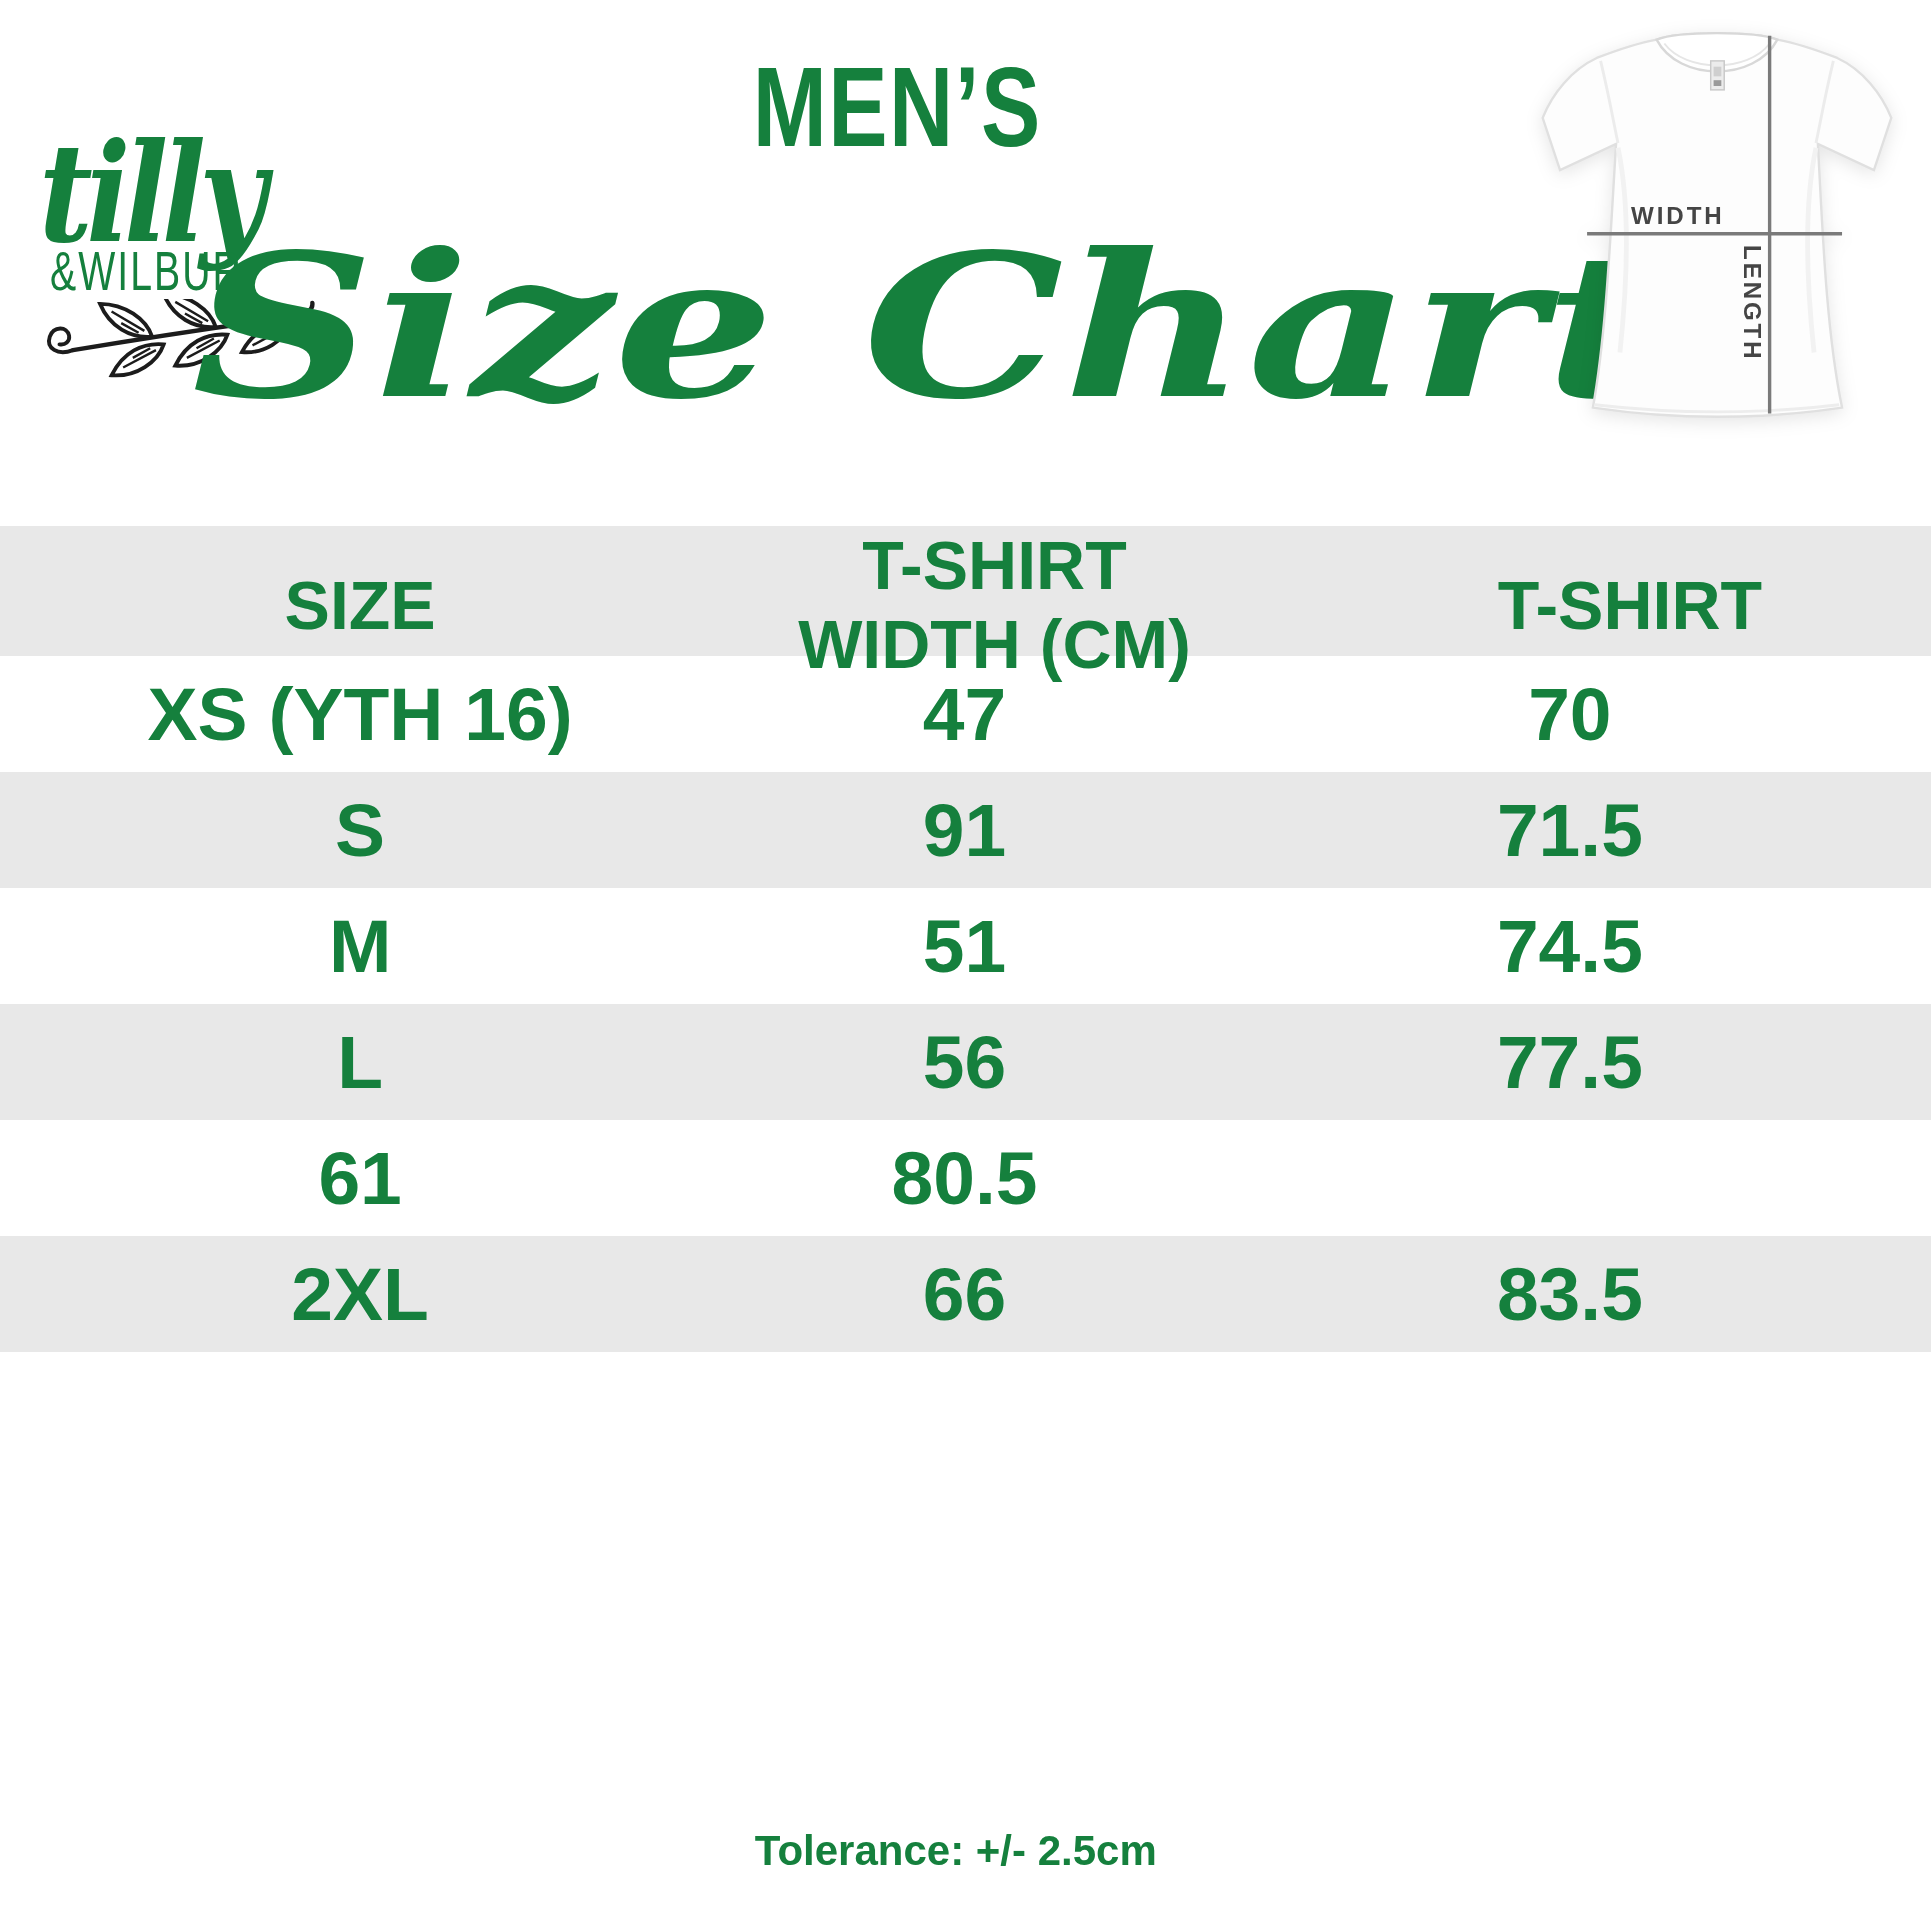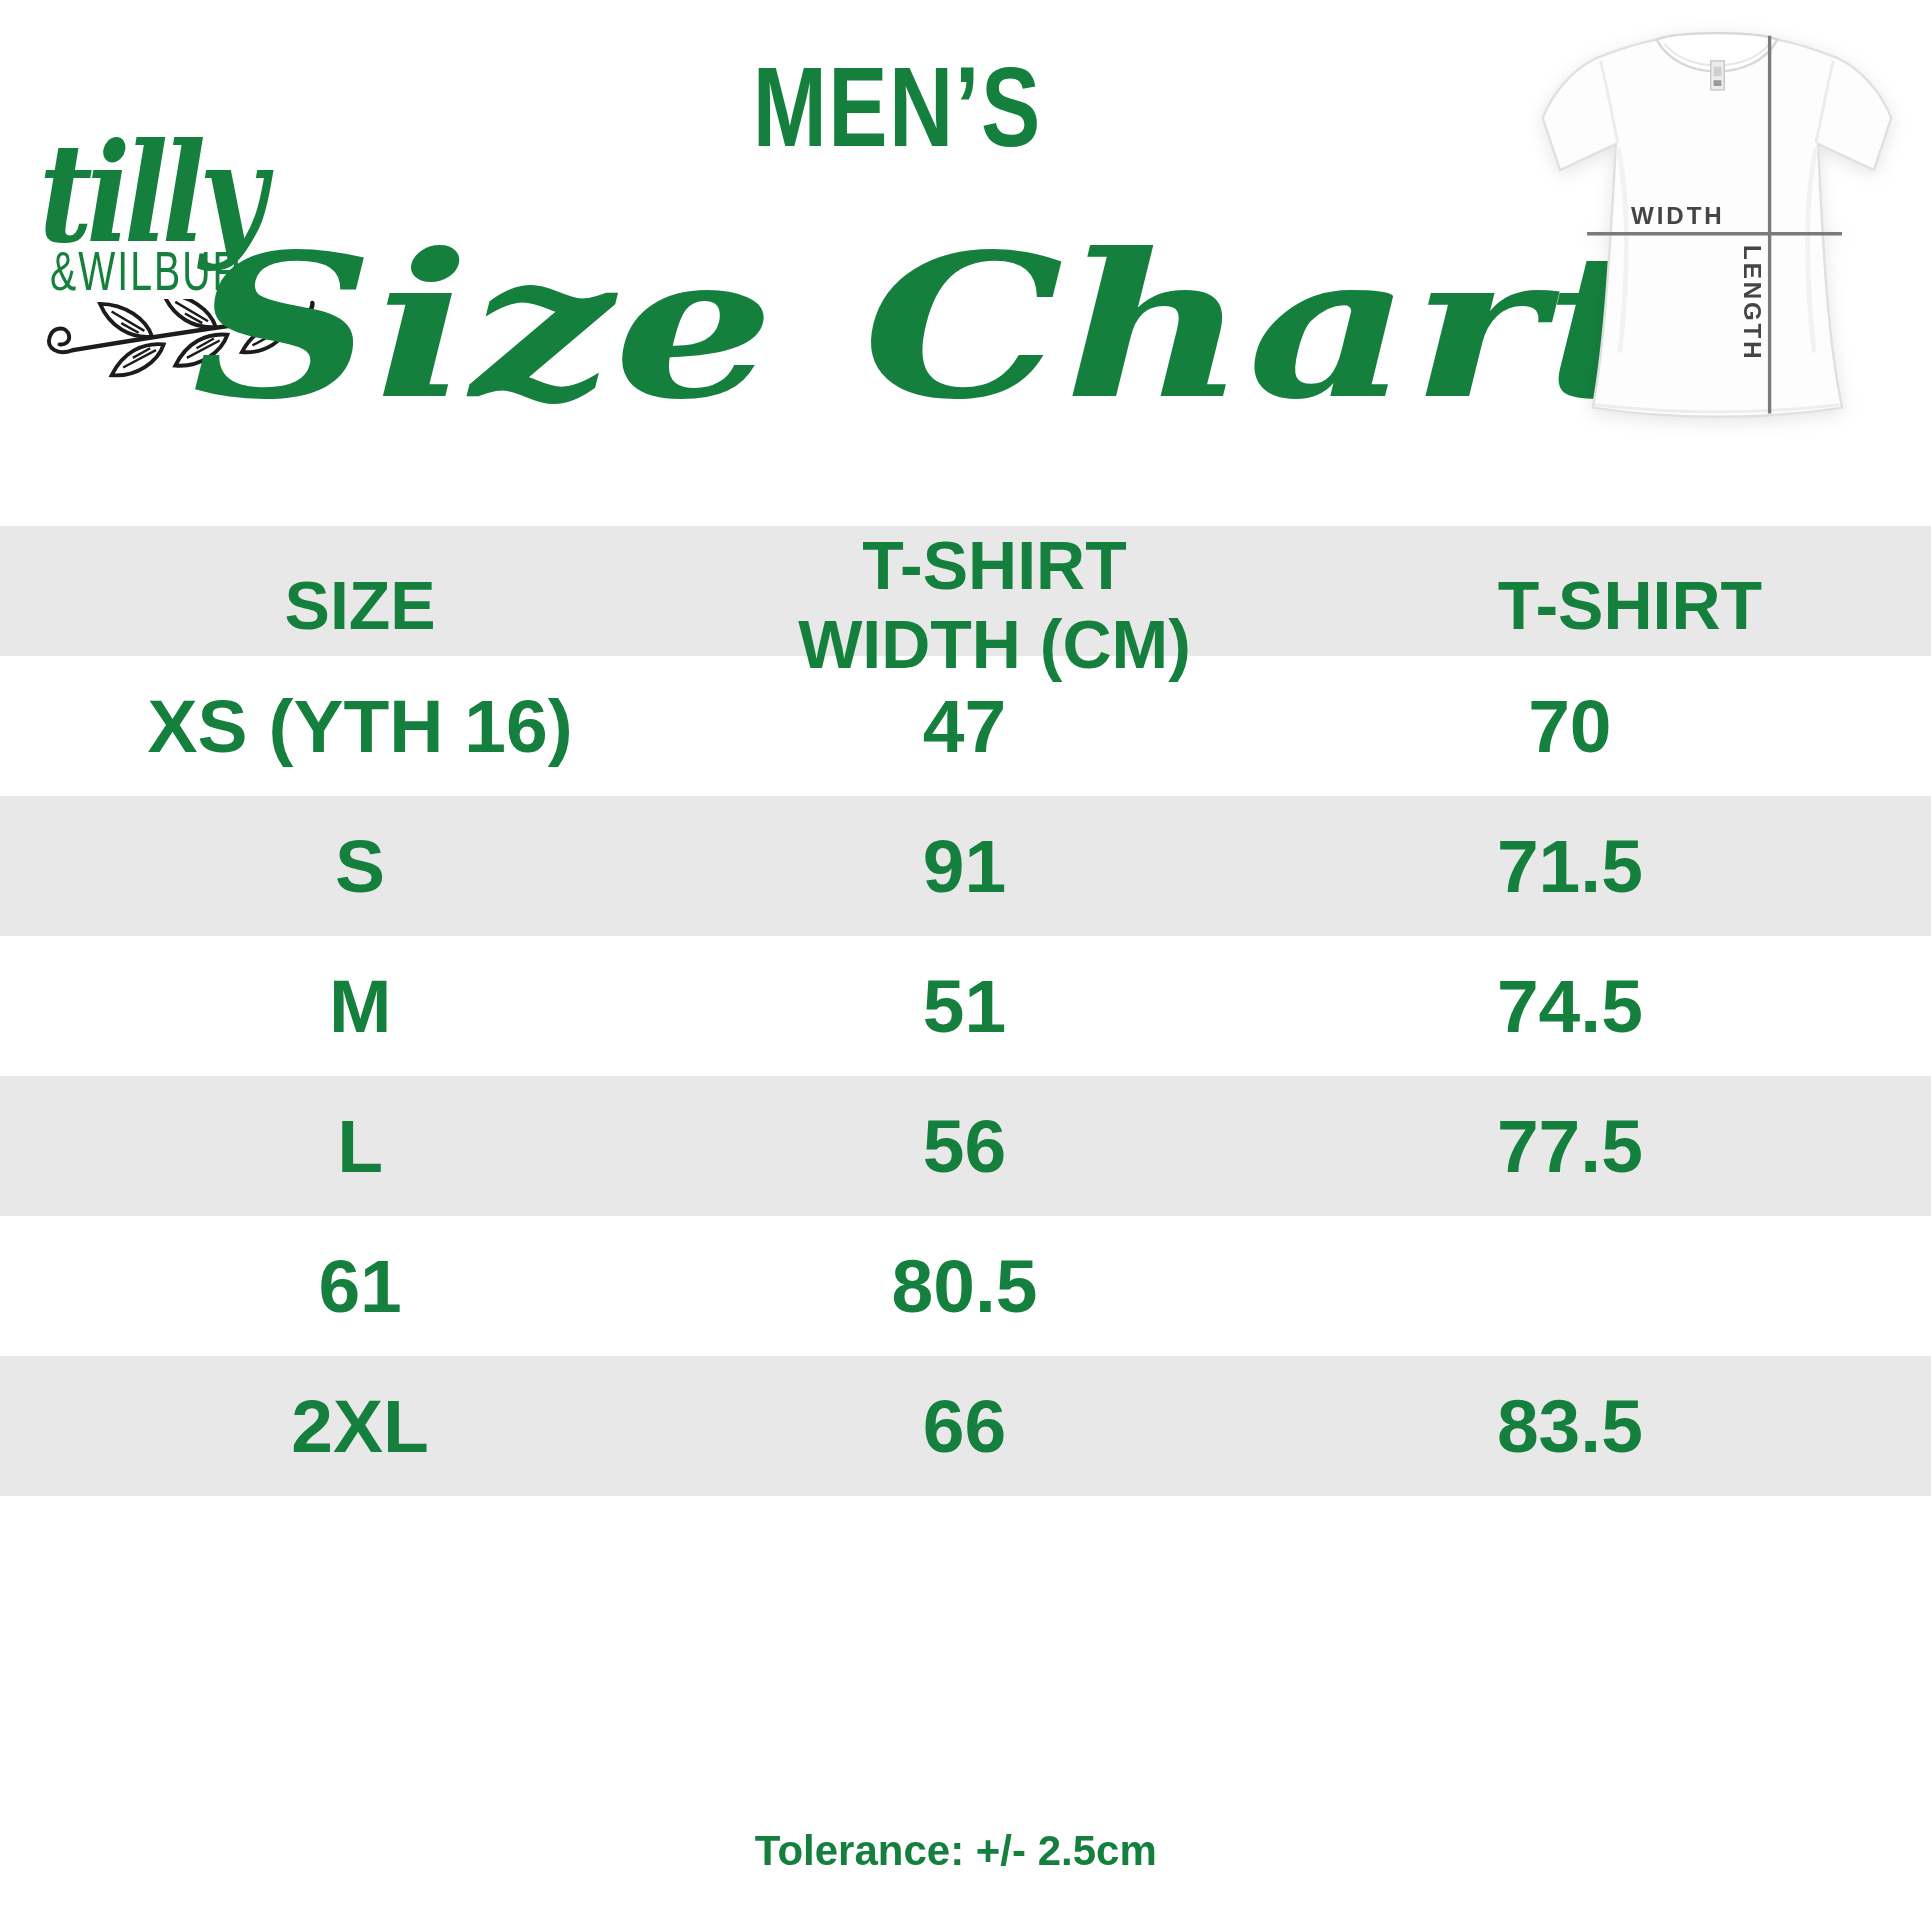--- a/index.html
+++ b/index.html
@@ -47,21 +47,21 @@
   .thead{
     display:grid;grid-template-columns:37.3% 25.3% 37.4%;height:130px;
     background:#e8e8e8;
     gap:30px;
   }
   .th{
     display:flex;flex-direction:column;justify-content:center;align-items:center;
     font-weight:bold;font-size:68px;line-height:79px;text-align:center;
   }
   .row{
-    display:grid;grid-template-columns:37.3% 25.3% 37.4%;height:140px;
+    display:grid;grid-template-columns:37.3% 25.3% 37.4%;height:116px;
     align-items:center;
   }
   .tbody .row:nth-child(even){background:#e8e8e8;}
   .td{text-align:center;font-weight:bold;font-size:75px;line-height:87px;}
 
   
   .footnote{
     left:-9.7px;top:1828px;width:1931px;text-align:center;
     font-weight:bold;font-size:42px;line-height:46px;
   }

